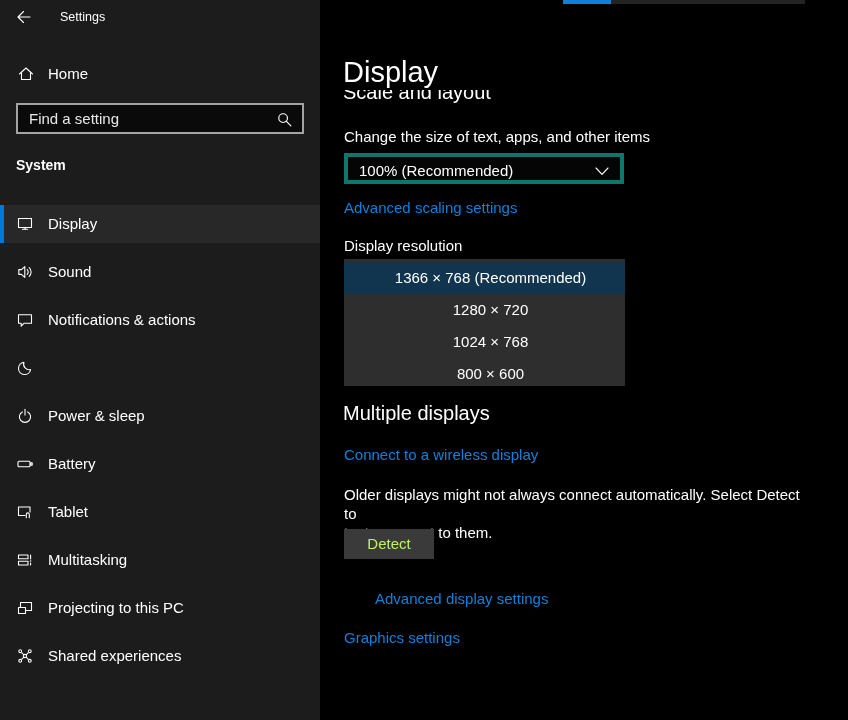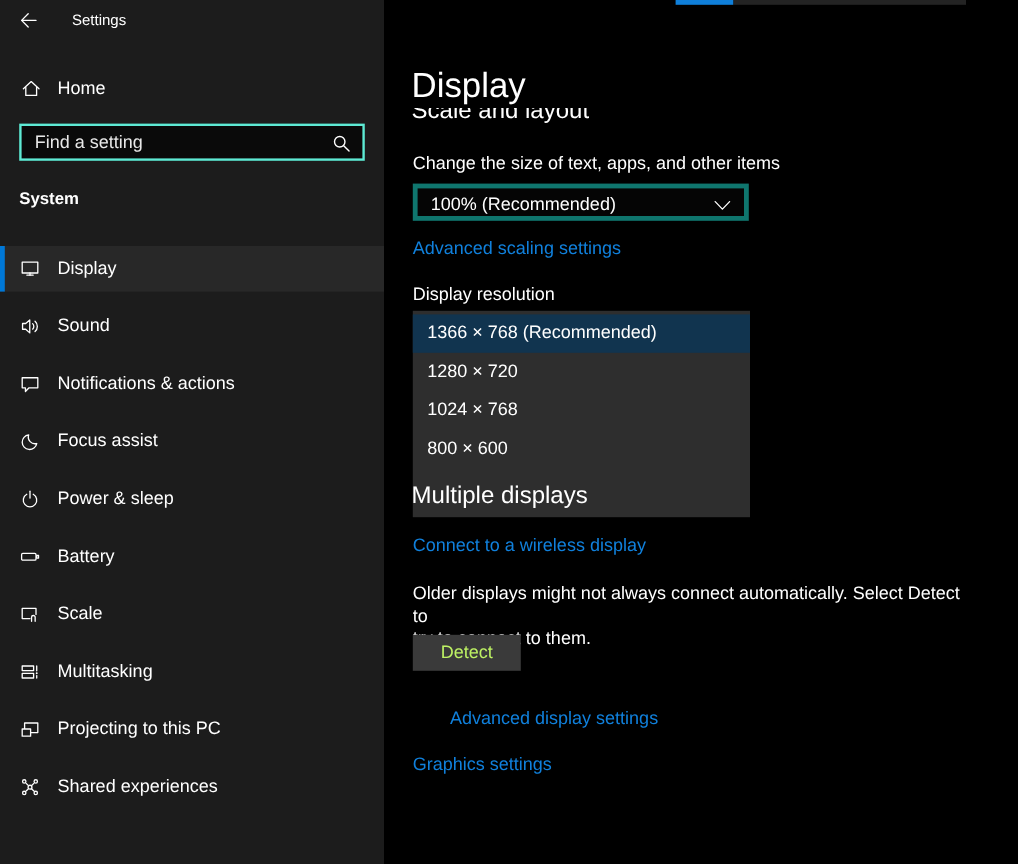--- a/index.html
+++ b/index.html
@@ -29,21 +29,21 @@
   
   .sidebar{position:absolute;left:0;top:0;width:320px;height:720px;background:var(--sidebar-bg);}
   .titlebar{position:absolute;left:0;top:0;width:100%;height:34px;}
   .back-btn{position:absolute;left:16px;top:9px;width:16px;height:16px;cursor:pointer;}
   .win-title{position:absolute;left:60px;top:9px;font-size:12.5px;line-height:16px;color:#fff;}
   .home-row{position:absolute;left:0;top:56px;width:100%;height:36px;cursor:pointer;}
   .home-row .ico{position:absolute;left:18px;top:10px;}
   .home-row .lbl{position:absolute;left:48px;top:0;line-height:36px;font-size:15px;}
   .searchbox{
     position:absolute;left:16px;top:103px;width:288px;height:31px;
-    background:#0a0a0a;border:2px solid #5eead4;
+    background:#0a0a0a;border:2px solid #a3a3a3;
   }
   .searchbox input{
     position:absolute;left:0;top:0;width:250px;height:100%;
     background:transparent;border:none;outline:none;color:#fff;
     font-family:inherit;font-size:15px;padding-left:11px;
   }
   .searchbox input::placeholder{color:#e8e8e8;opacity:1;}
   .searchbox .search-ico{position:absolute;right:9px;top:6px;}
   .section-label{position:absolute;left:16px;top:157px;font-size:14px;font-weight:bold;}
   .nav-list{position:absolute;left:0;top:205px;width:100%;}
@@ -71,23 +71,24 @@
     background:#050505;border:4px solid #0f766e;cursor:pointer;
   }
   .select-box .value{position:absolute;left:11px;top:0;line-height:27px;font-size:15px;}
   .select-box .chev{position:absolute;right:11px;top:10px;}
   .link{position:absolute;left:24px;font-size:15px;line-height:18px;color:var(--link);cursor:pointer;white-space:nowrap;}
   .link-adv-scaling{top:199px;}
   .link-wireless{top:446px;}
   .link-adv-display{top:590px;margin-left:31px;}
   .link-graphics{top:629px;}
   .flyout{
-    position:absolute;left:24px;top:259px;width:281px;height:172px;
+    position:absolute;left:24px;top:259px;width:281px;height:127px;
     background:var(--flyout-bg);padding-top:3px;
     box-shadow:0 5px 12px rgba(0,0,0,.65);
+    text-align:center;
   }
   .flyout-option{height:32px;line-height:32px;font-size:15px;padding-left:12px;cursor:pointer;white-space:nowrap;}
   .flyout-option.selected{background:var(--flyout-highlight);}
   .sub-heading{position:absolute;left:23px;top:400px;font-size:20px;font-weight:400;line-height:26px;}
   .help-text{position:absolute;left:24px;top:485px;width:470px;font-size:15px;line-height:19px;white-space:pre-line;}
   .detect-btn{
     position:absolute;left:24px;top:529px;width:90px;height:30px;
     background:var(--button-bg);border:none;color:#bef264;
     font-family:inherit;font-size:15px;line-height:30px;text-align:center;cursor:pointer;
   }
@@ -151,21 +152,20 @@
         <path d="M1.5 2.8 H14.5 V11.2 H7.2 L4.2 14.2 V11.2 H1.5 Z"></path>
       </svg>
       <span class="lbl">Notifications &amp; actions</span>
     </div>
 
     <div class="nav-row">
 
       <svg class="ico stroke-ico" width="16" height="16" viewBox="0 0 16 16">
         <path d="M13.6 9.6 A6.1 6.1 0 1 1 6.9 2.4 A5.6 5.6 0 0 0 13.6 9.6 Z"></path>
       </svg>
-      <span class="lbl">Focus assist</span>
     </div>
 
     <div class="nav-row">
 
       <svg class="ico stroke-ico" width="16" height="16" viewBox="0 0 16 16">
         <path d="M5.3 3.9 a5.6 5.6 0 1 0 5.4 0"></path>
           <line x1="8" y1="1.4" x2="8" y2="7"></line>
       </svg>
       <span class="lbl">Power &amp; sleep</span>
     </div>
@@ -179,21 +179,21 @@
       <span class="lbl">Battery</span>
     </div>
 
 
     <div class="nav-row">
 
       <svg class="ico stroke-ico" width="16" height="16" viewBox="0 0 16 16">
         <path d="M13 8 V3 H1.5 V11.5 H8"></path>
         <path d="M9.3 13.8 V10.4 a1.5 1.5 0 0 1 3 0 V13.8"></path>
       </svg>
-      <span class="lbl">Scale</span>
+      <span class="lbl">Tablet</span>
     </div>
 
     <div class="nav-row">
 
       <svg class="ico stroke-ico" width="16" height="16" viewBox="0 0 16 16">
         <rect x="1.5" y="3" width="9.5" height="3.8"></rect>
           <rect x="1.5" y="9.2" width="9.5" height="3.8"></rect>
         <line x1="13.6" y1="3" x2="13.6" y2="7"></line>
           <circle cx="13.6" cy="9" r="0.8" fill="#fff" stroke="none"></circle>
           <line x1="13.6" y1="11" x2="13.6" y2="13"></line>

